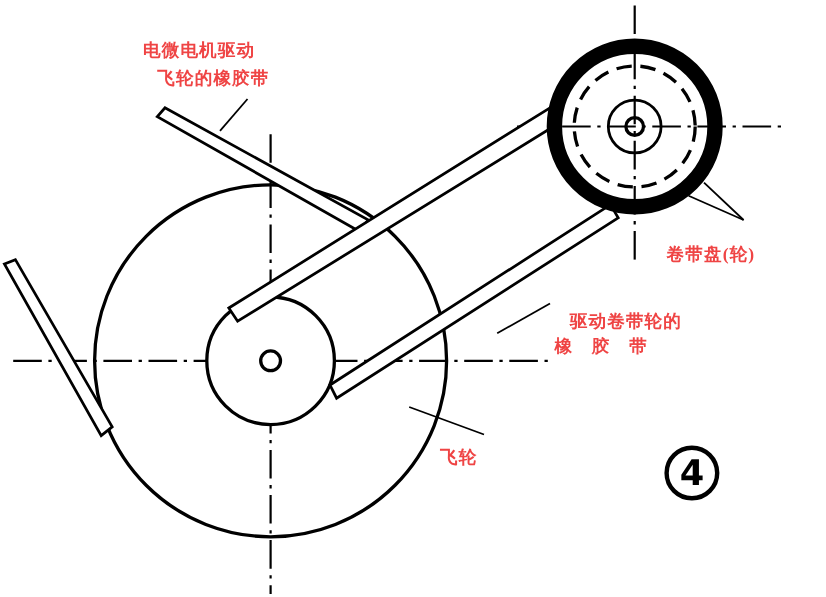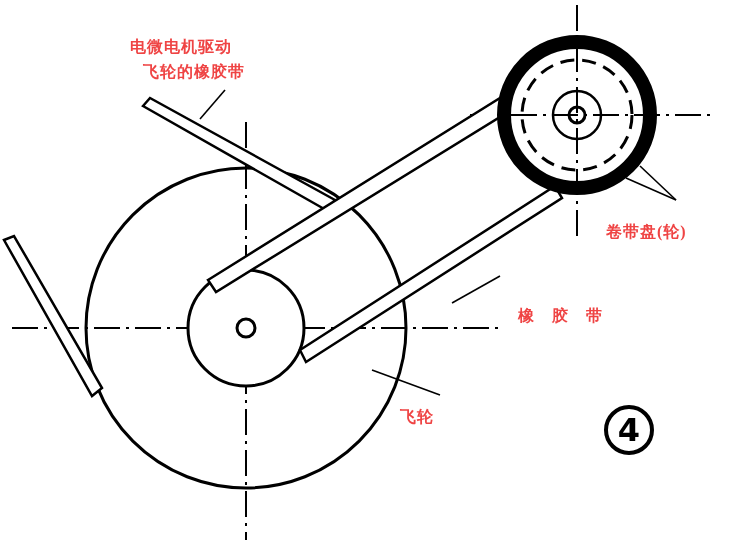--- a/index.html
+++ b/index.html
@@ -52,18 +52,19 @@
     <line class="lead" x1="640" y1="166" x2="676" y2="200"></line>
     <line class="lead" x1="452" y1="303" x2="500" y2="276"></line>
     <line class="lead" x1="372" y1="370" x2="440" y2="395"></line>
   </svg>
 
   <div class="label" style="left:130px; top:36px;">电微电机驱动</div>
   <div class="label" style="left:606px; top:221px;">卷带盘(轮)</div>
 
   <div class="label" style="left:143px; top:61px;">飞轮的橡胶带</div>
 
-  <div class="label" style="left:518px; top:305px;">橡　胶　带</div>
+  <div class="label" style="left:518px; top:282px;">驱动卷带轮的</div>
+  <div class="label" style="left:504px; top:305px;">橡　胶　带</div>
 
   <div class="label" style="left:400px; top:406px;">飞轮</div>
 
   <div class="num" style="left:604px; top:405px;">4</div>
 </div>
 
 </body></html>

